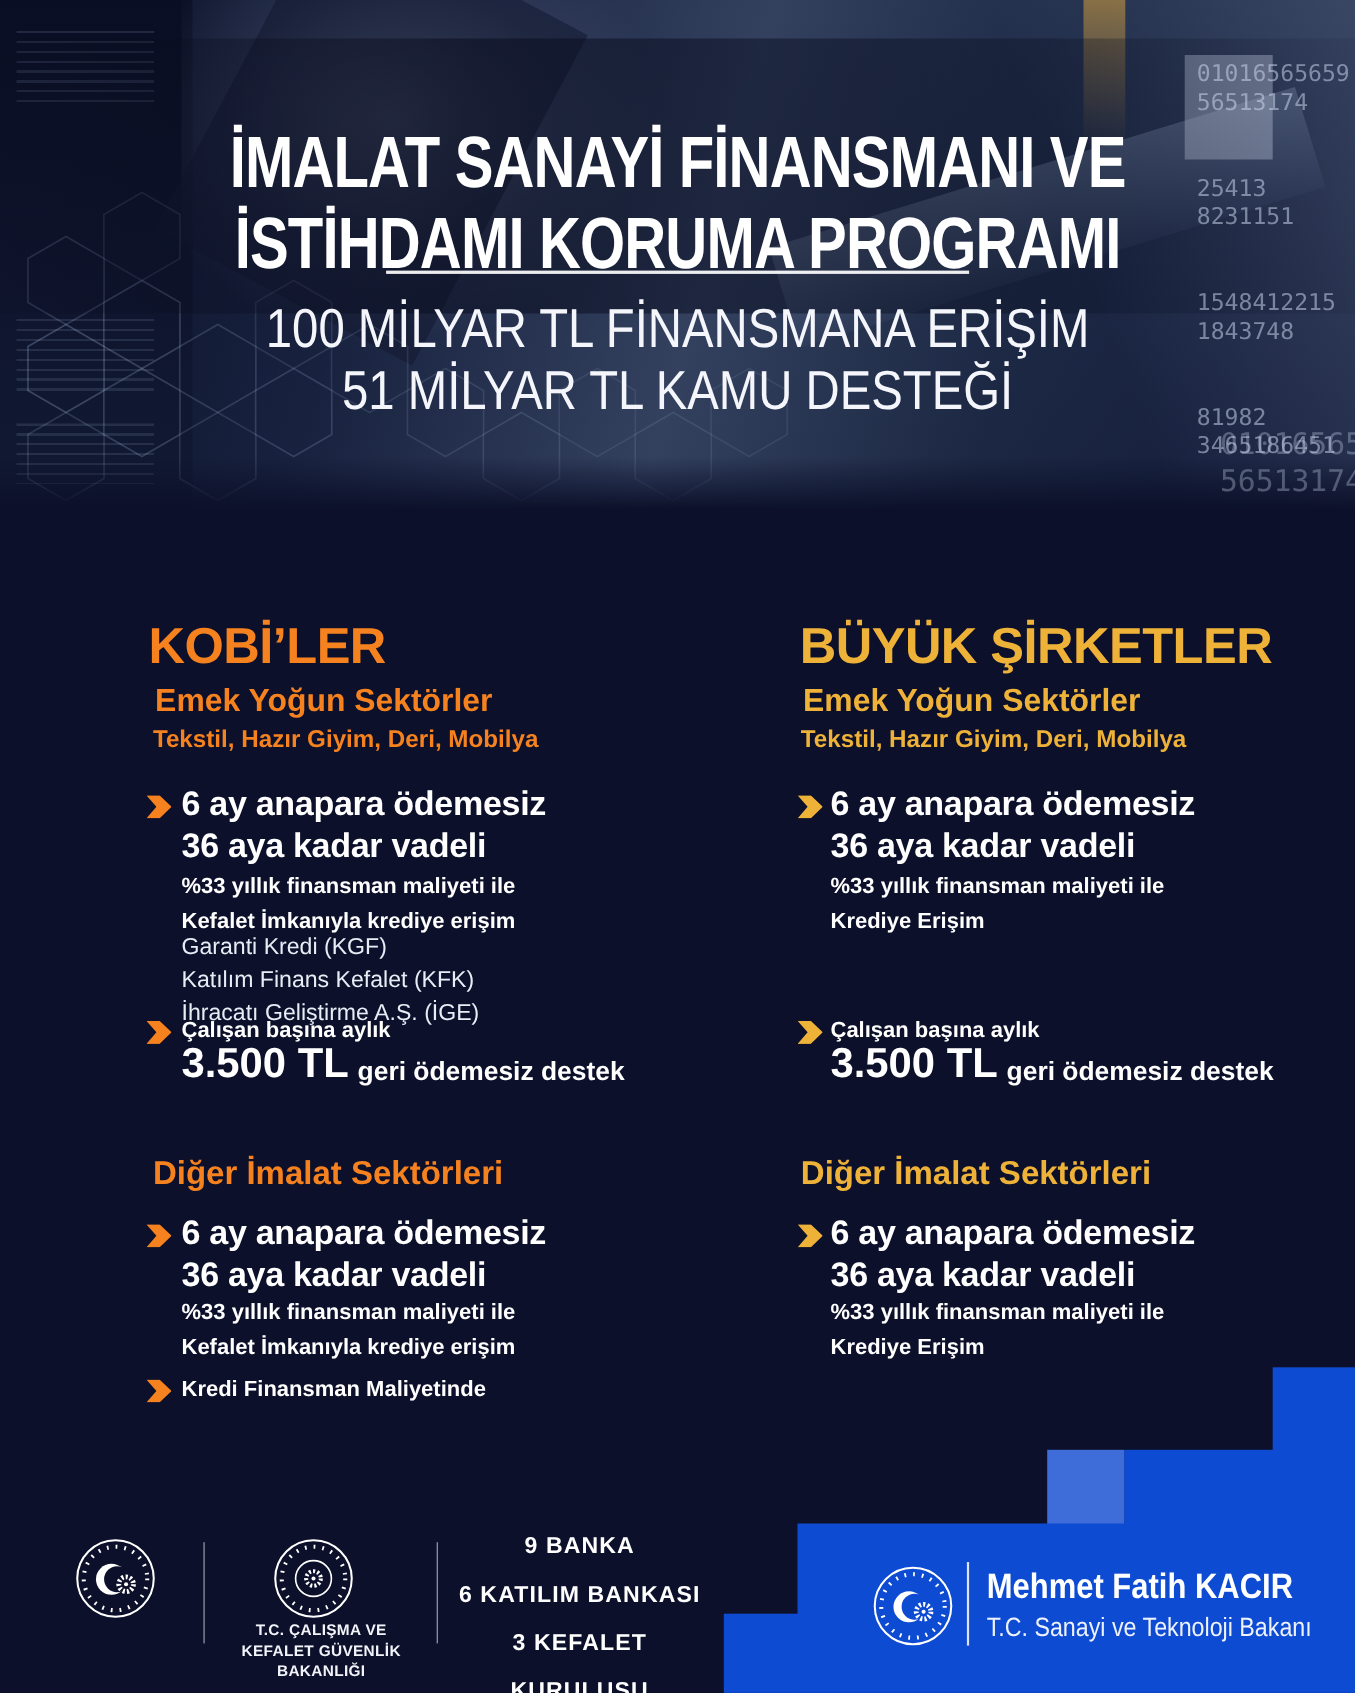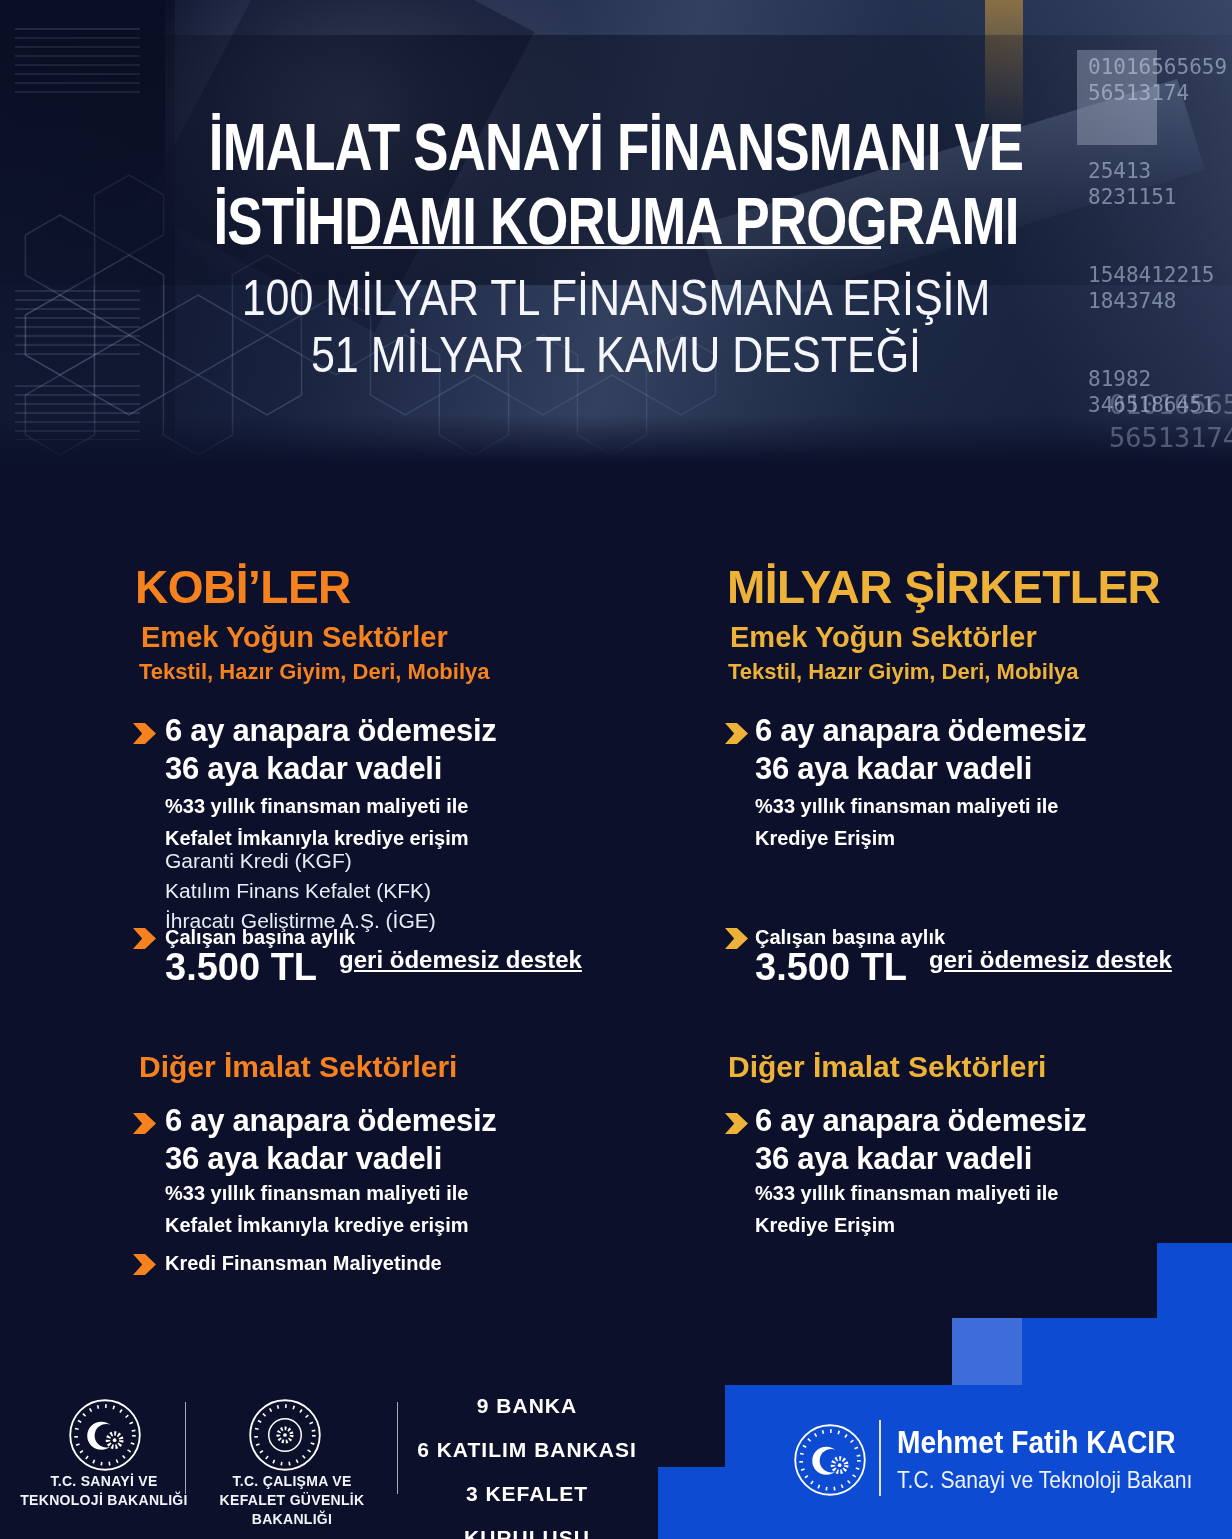--- a/index.html
+++ b/index.html
@@ -45,22 +45,22 @@
   .orange{color:#F5821F;}
   .yellow{color:#EFB239;}
   .col-title{font-size:46px;font-weight:700;letter-spacing:-.5px;}
   .sector-h{font-size:29px;font-weight:700;}
   .sector-s{font-size:22px;font-weight:700;}
   .big-line{font-size:31px;font-weight:700;line-height:38px;letter-spacing:-.3px;}
   .sub-line{font-size:20px;font-weight:700;line-height:32px;}
   .lite-line{font-size:21px;font-weight:400;line-height:30px;color:#e8ecf5;}
   .other-h{font-size:30px;font-weight:700;}
   .amt{font-size:38px;font-weight:700;}
-  .amt-rest{font-size:24px;font-weight:700;margin-left:22px;text-decoration:underline;}
-  .amt-row{display:flex;align-items:flex-start;}
+  .amt-rest{font-size:24px;font-weight:700;margin-left:8px;}
+  .amt-row{display:flex;align-items:flex-end;}
   .chev{position:absolute;width:23px;height:21px;
         clip-path:polygon(0 0,52% 0,100% 50%,52% 100%,0 100%,40% 50%);}
   .chev.orange-bg{background:#F5821F;}
   .chev.yellow-bg{background:#EFB239;}
 
   
   .ministry-text{font-size:14px;font-weight:700;line-height:19px;letter-spacing:.3px;text-align:center;color:#f2f4fa;}
   .vdiv{position:absolute;width:1px;background:rgba(255,255,255,.65);}
   .stats{font-size:21px;font-weight:700;line-height:44px;letter-spacing:1px;text-align:center;color:#fff;}
   .blue{background:#0E4BD3;}
@@ -197,21 +197,21 @@
     <div>36 aya kadar vadeli</div>
   </div>
   <div class="abs sub-line" style="left:165px;top:1177px;">
     <div>%33 yıllık finansman maliyeti ile</div>
     <div>Kefalet İmkanıyla krediye erişim</div>
   </div>
 
   <span class="chev orange-bg" style="left:133px;top:1254px;"></span>
   <div class="abs sub-line" style="left:165px;top:1247px;">Kredi Finansman Maliyetinde</div>
 
-  <div class="abs yellow col-title" style="left:727px;top:560px;">MİLYAR ŞİRKETLER</div>
+  <div class="abs yellow col-title" style="left:727px;top:560px;">BÜYÜK ŞİRKETLER</div>
   <div class="abs yellow sector-h" style="left:730px;top:621px;">Emek Yoğun Sektörler</div>
   <div class="abs yellow sector-s" style="left:728px;top:659px;">Tekstil, Hazır Giyim, Deri, Mobilya</div>
 
   <span class="chev yellow-bg" style="left:725px;top:723px;"></span>
   <div class="abs big-line" style="left:755px;top:712px;">
     <div>6 ay anapara ödemesiz</div>
     <div>36 aya kadar vadeli</div>
   </div>
   <div class="abs sub-line" style="left:755px;top:790px;">
     <div>%33 yıllık finansman maliyeti ile</div>
@@ -256,24 +256,20 @@
   <div class="abs minister-title" style="left:897px;top:1466px;">T.C. Sanayi ve Teknoloji Bakanı</div>
 
   <svg class="abs" style="left:68px;top:1398px;" width="74" height="74" viewBox="0 0 100 100">
     <circle cx="50" cy="50" r="47" fill="none" stroke="#fff" stroke-width="2.5"></circle>
     <circle cx="50" cy="50" r="39" fill="none" stroke="#fff" stroke-width="5" stroke-dasharray="2.2 8.6"></circle>
     <circle cx="45" cy="51" r="19" fill="#fff"></circle>
     <circle cx="52" cy="51" r="16" fill="#0C102A"></circle>
     <circle cx="63" cy="57" r="9" fill="none" stroke="#fff" stroke-width="6" stroke-dasharray="2.6 2.6"></circle>
     <circle cx="63" cy="57" r="2.5" fill="#fff"></circle>
   </svg>
-  <div class="abs ministry-text" style="left:4px;top:1472px;width:200px;">
-    <div>T.C. SANAYİ VE</div>
-    <div>TEKNOLOJİ BAKANLIĞI</div>
-  </div>
   <div class="vdiv" style="left:185px;top:1402px;height:92px;"></div>
 
   <svg class="abs" style="left:248px;top:1398px;" width="74" height="74" viewBox="0 0 100 100">
     <circle cx="50" cy="50" r="47" fill="none" stroke="#fff" stroke-width="2.5"></circle>
     <circle cx="50" cy="50" r="39" fill="none" stroke="#fff" stroke-width="5" stroke-dasharray="2.2 8.6"></circle>
     <circle cx="50" cy="50" r="22" fill="none" stroke="#fff" stroke-width="2"></circle>
     <circle cx="50" cy="50" r="9" fill="none" stroke="#fff" stroke-width="5" stroke-dasharray="2.6 2.6"></circle>
     <circle cx="50" cy="50" r="2.5" fill="#fff"></circle>
   </svg>
   <div class="abs ministry-text" style="left:186px;top:1472px;width:212px;">

